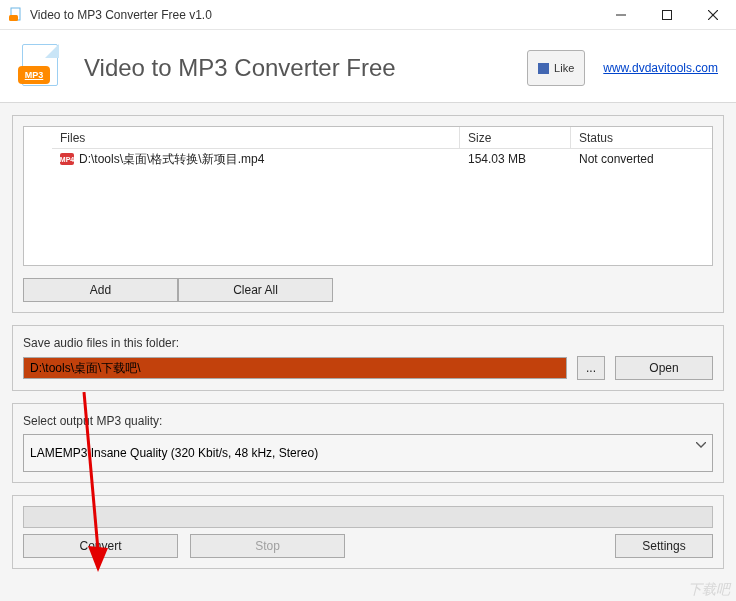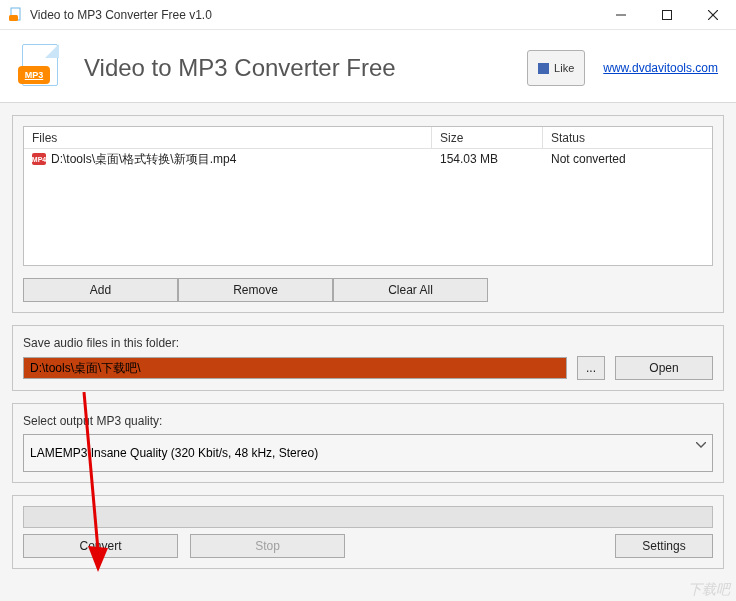--- a/index.html
+++ b/index.html
@@ -77,20 +77,21 @@
   
   .panel {
     border: 1px solid #c6c6c6;
     margin: 12px 12px 0 12px;
     background: #f5f5f5;
     padding: 10px 10px;
   }
   .file-panel .listview {
     border: 1px solid #c0c0c0; background: #ffffff;
     height: 140px;
+    padding-left: 28px;
   }
   .lv-head {
     display: flex; height: 22px;
     border-bottom: 1px solid #e1e1e1;
     font-size: 12px; color: #333;
   }
   .lv-col {
     border-right: 1px solid #e1e1e1;
     padding: 3px 8px;
     display: flex; align-items: center;
@@ -220,21 +221,20 @@
         <div class="lv-cell files">
           <span class="mp4-icon">MP4</span>
           <span>D:\tools\桌面\格式转换\新项目.mp4</span>
         </div>
         <div class="lv-cell size">154.03 MB</div>
         <div class="lv-cell status">Not converted</div>
       </div>
     </div>
     <div class="btn-row">
       <div class="btn">Add</div>
-      <div class="btn">Remove</div>
       <div class="btn">Clear All</div>
     </div>
   </div>
 
   <div class="panel">
     <span class="label">Save audio files in this folder:</span>
     <div class="field-row">
       <input class="text-input" type="text" value="D:\tools\桌面\下载吧\" style="">
       <div class="btn small">...</div>
       <div class="btn open-btn">Open</div>

